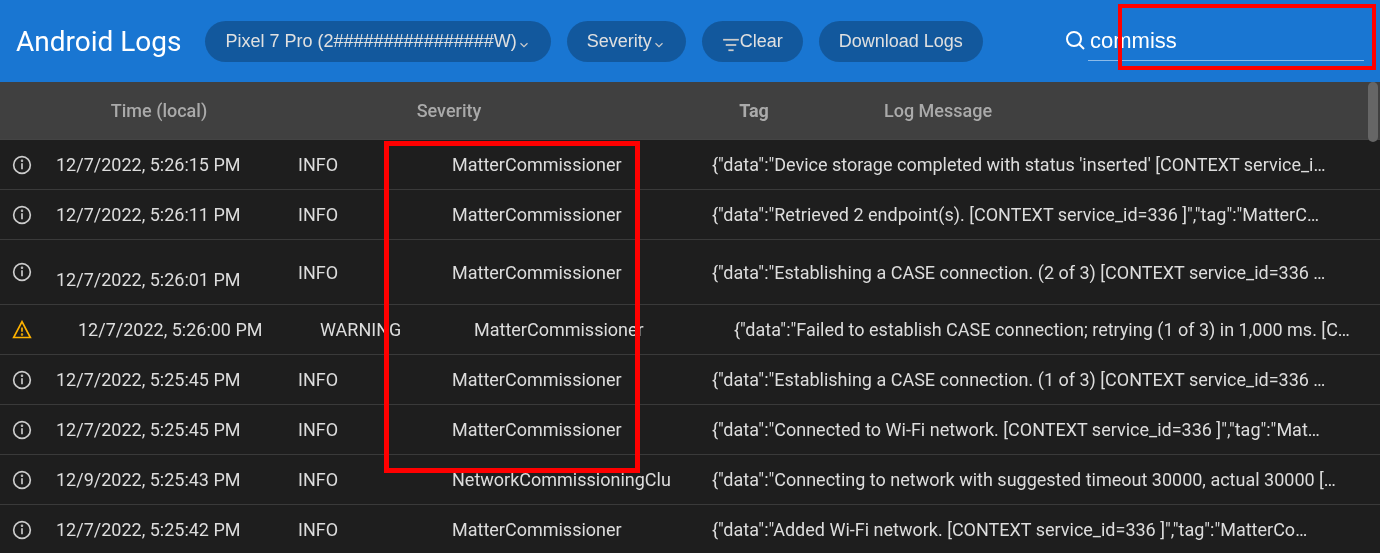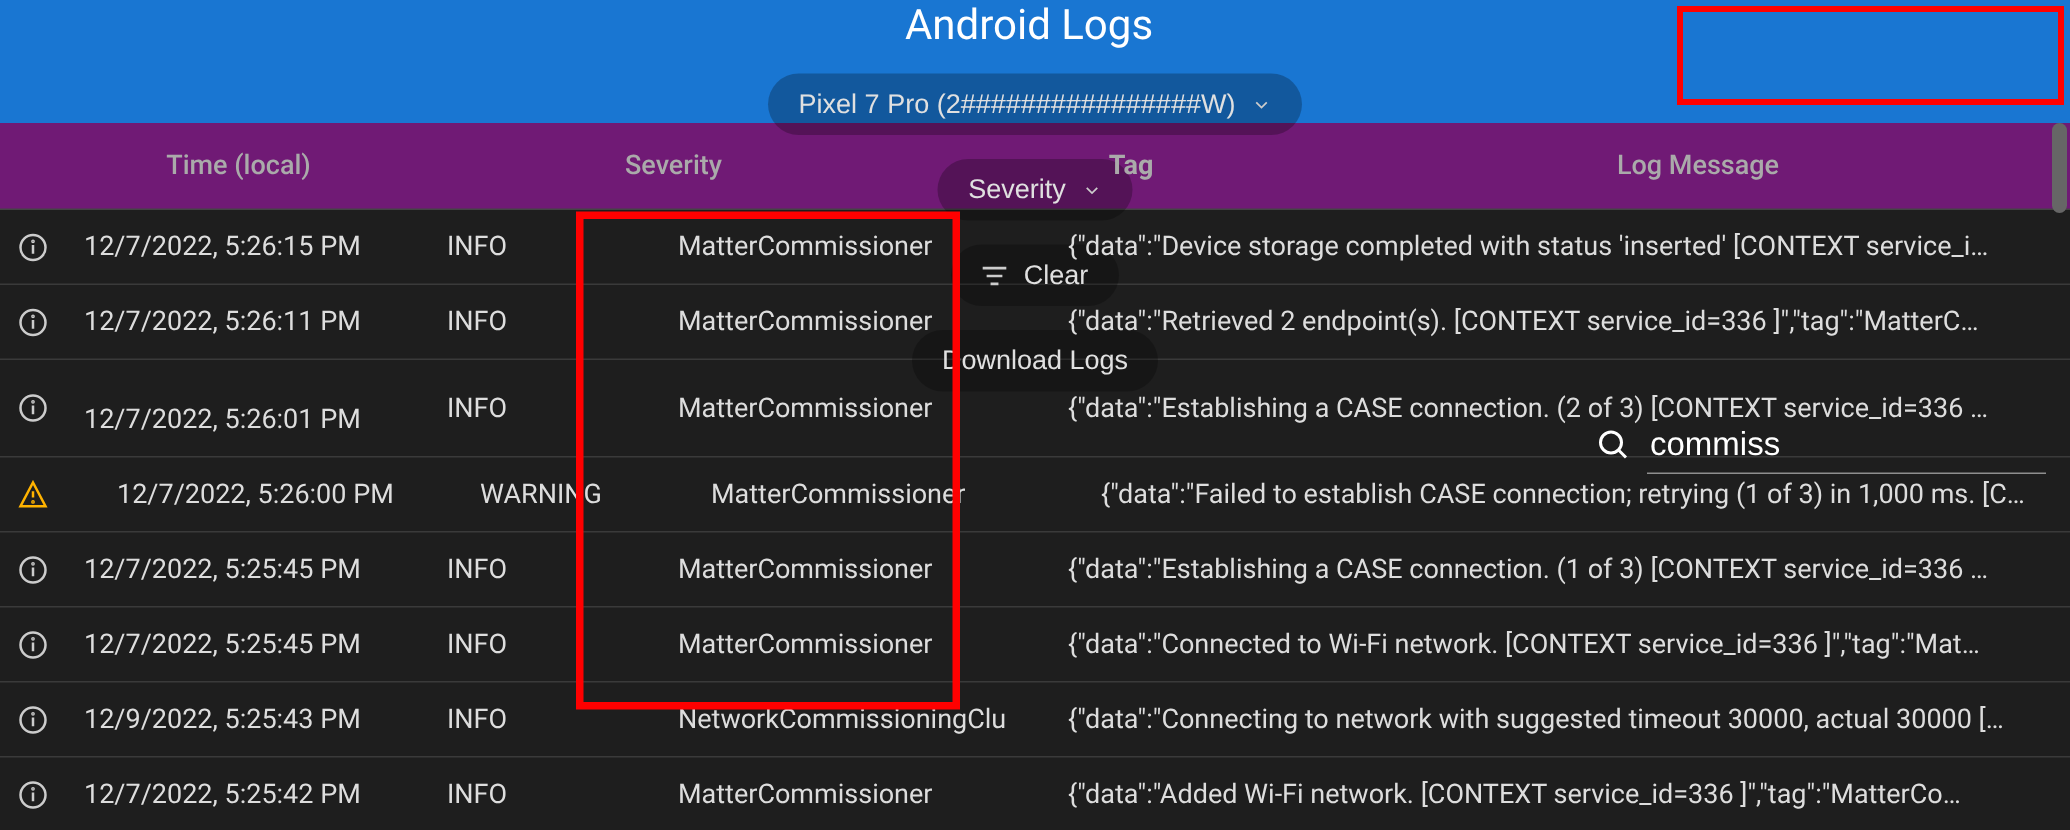--- a/index.html
+++ b/index.html
@@ -15,36 +15,34 @@
       height: 553px;
       overflow: hidden;
     }
     .header {
       background: #1976d2;
       height: 82px;
       display: flex;
       align-items: center;
       padding: 0 16px;
       gap: 16px;
-      flex-direction: column;
     }
     .title {
       color: #ffffff;
       font-size: 28px;
       font-weight: 400;
       margin-right: 8px;
       white-space: nowrap;
     }
     .pill {
       background: rgba(0,0,0,0.25);
       border-radius: 24px;
       padding: 10px 20px;
       display: flex;
-      align-items: center;
-      gap: 10px;
+      align-items: flex-end;
       color: #e0e0e0;
       font-size: 18px;
       white-space: nowrap;
       cursor: pointer;
       border: none;
     }
     .pill-device {
       min-width: 300px;
     }
     .chevron {
@@ -53,21 +51,20 @@
       flex-shrink: 0;
     }
     .filter-icon {
       width: 18px;
       height: 14px;
       flex-shrink: 0;
     }
     .search-wrap {
       display: flex;
       align-items: center;
-      gap: 10px;
       margin-left: auto;
       flex: 1;
       max-width: 300px;
     }
     .search-icon {
       width: 24px;
       height: 24px;
       flex-shrink: 0;
     }
     .search-input {
@@ -85,34 +82,34 @@
       padding: 2px 4px;
       position: absolute;
       right: 4px;
       top: 4px;
       width: 258px;
       height: 66px;
       pointer-events: none;
     }
     .table-header {
       display: flex;
-      background: #701a75;
+      background: #404040;
       border-bottom: 1px solid #444;
       padding: 18px 0;
       font-size: 18px;
       color: #aaa;
       font-weight: 500;
     }
     .col-icon { width: 44px; flex-shrink: 0; }
     .col-time { width: 230px; flex-shrink: 0; text-align: center; }
     .col-severity-hdr { width: 350px; flex-shrink: 0; text-align: center; }
     .col-severity-cell { width: 130px; flex-shrink: 0; }
     .col-tag-hdr { flex: 0 0 260px; text-align: center; font-weight: bold; }
     .col-tag-cell { width: 260px; flex-shrink: 0; padding-left: 12px; }
-    .col-msg-hdr { flex: 1; text-align: center;}
+    .col-msg-hdr { flex: 1; text-align: left;}
     .col-msg-cell { flex: 1; overflow: hidden; text-overflow: ellipsis; white-space: nowrap; padding-right: 20px; }
     .row {
       display: flex;
       align-items: center;
       border-bottom: 1px solid #3a3a3a;
       padding: 14px 0;
       font-size: 18px;
       color: #ddd;
       gap: 12px;
     }

